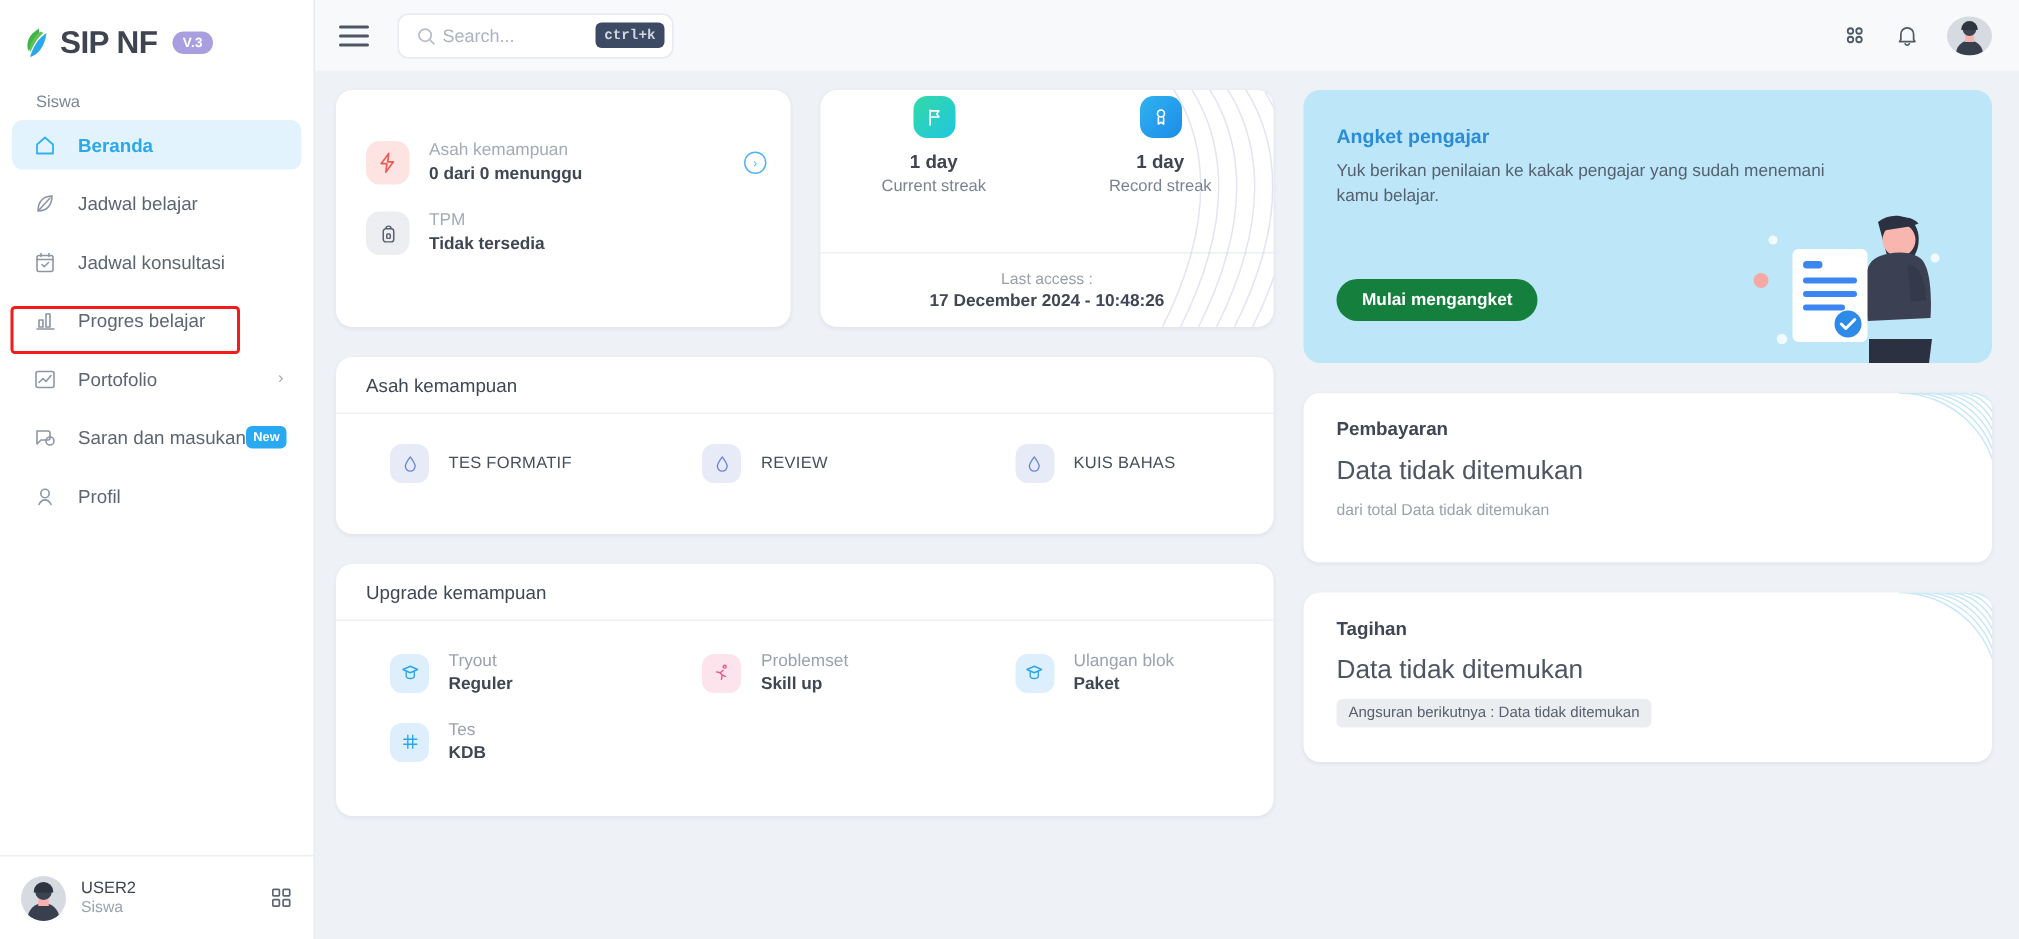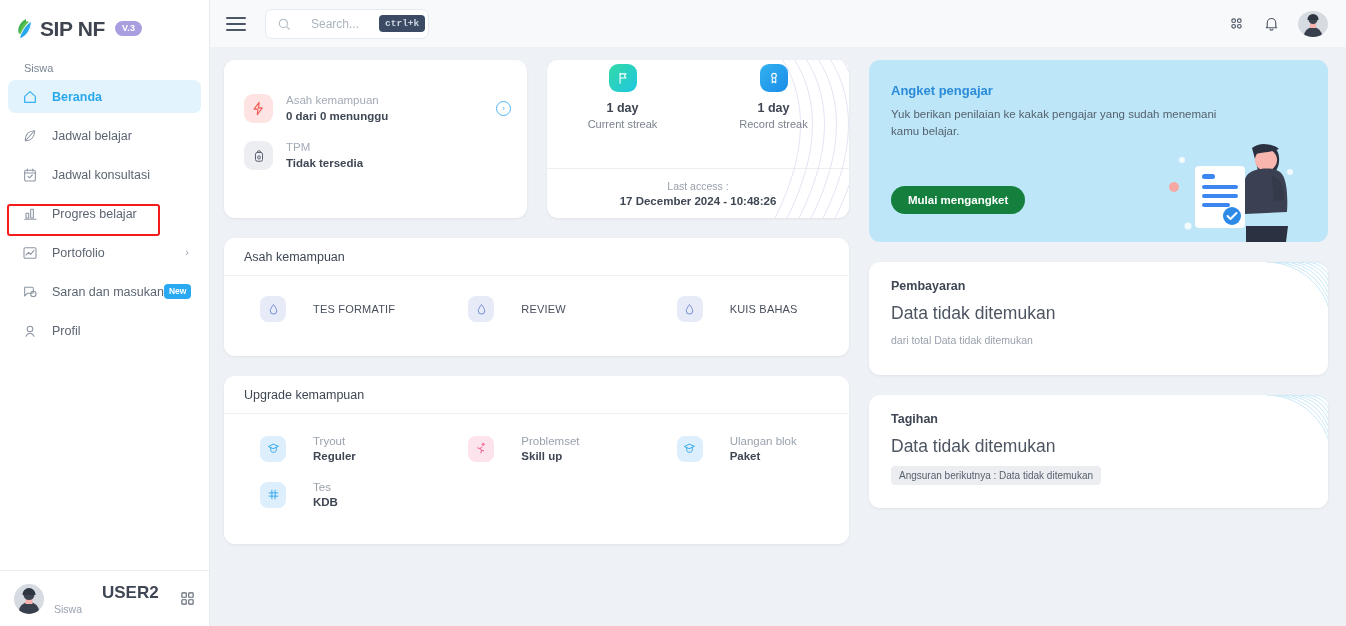--- a/index.html
+++ b/index.html
@@ -98,38 +98,38 @@
     position: absolute; left: 50%; bottom: 0;
     transform: translateX(-50%);
     width: 21px; height: 12px; border-radius: 11px 11px 0 0;
     background: #39404d;
   }
   .avatar .neck {
     position: absolute; left: 50%; top: 13px;
     transform: translateX(-50%);
     width: 7px; height: 7px; background: #f6b3ae;
   }
-  .u-name { font-size: 17px; font-weight: bold; color: #3e4654; line-height: 1.25; margin-left: 48px; }
+  .u-name { font-size: 11px; font-weight: normal; color: #3e4654; line-height: 1.25; }
   .u-role { font-size: 10.5px; color: #9aa3b0; }
   .grid-ico { margin-left: auto; color: #5c6572; display:flex; }
 
   
   .main { flex: 1; height: 626px; overflow: hidden; display: flex; flex-direction: column; }
   .topbar {
     height: 47px; background: #f7f9fb;
     display: flex; align-items: center;
     padding: 0 18px 0 16px; flex: 0 0 47px;
   }
   .burger { width: 20px; display: flex; flex-direction: column; gap: 4px; cursor: pointer; }
   .burger i { display: block; height: 2px; background: #4d5663; border-radius: 2px; }
   .search-box {
-    margin-left: 19px; width: 164px; height: 30px;
+    margin-left: 19px; width: 184px; height: 30px;
     background: #ffffff; border: 1px solid #e5eaf0;
     border-radius: 7px; display: flex; align-items: center;
-    padding: 0 5px 0 11px; gap: 20px;
+    padding: 0 5px 0 11px; gap: 4px;
   }
   .search-box .sicon { color: #b7bfc9; display: flex; }
   .search-ph { font-size: 12px; color: #acb4bf; flex: 1; }
   .kbd {
     background: #3c4a63; color: #cfd6e2;
     font-family: "Liberation Mono", monospace;
     font-size: 9.5px; font-weight: bold;
     border-radius: 4px; padding: 3px 6px;
   }
   .top-right { margin-left: auto; display: flex; align-items: center; gap: 18px; }
@@ -209,21 +209,21 @@
   .q-body { font-size: 12px; color: #6a717e; margin-top: 8px; }
 
   
   .lc-head {
     height: 38px; display: flex; align-items: center;
     padding: 0 20px; border-bottom: 1px solid #edf0f4;
     font-size: 12.5px; color: #3f4754;
   }
   .lc-body { padding: 20px 0 18px; display: flex; flex-wrap: wrap; }
   .lc-item {
-    width: 33.33%; display: flex; align-items: center; gap: 27px;
+    width: 33.33%; display: flex; align-items: center; gap: 13px;
     padding: 0 0 0 36px; margin-bottom: 16px; cursor: pointer;
   }
   .lc-item .sq2 {
     width: 26px; height: 26px; border-radius: 8px; flex: 0 0 26px;
     display: flex; align-items: center; justify-content: center;
   }
   .sq2.lav { background: #e7ebf7; color: #6d86d8; }
   .sq2.pink { background: #fde3ec; color: #f0538c; }
   .sq2.sky { background: #ddeffd; color: #2ca5ef; }
   .lc-lbl { font-size: 11px; color: #474f5c; letter-spacing: .2px; }

